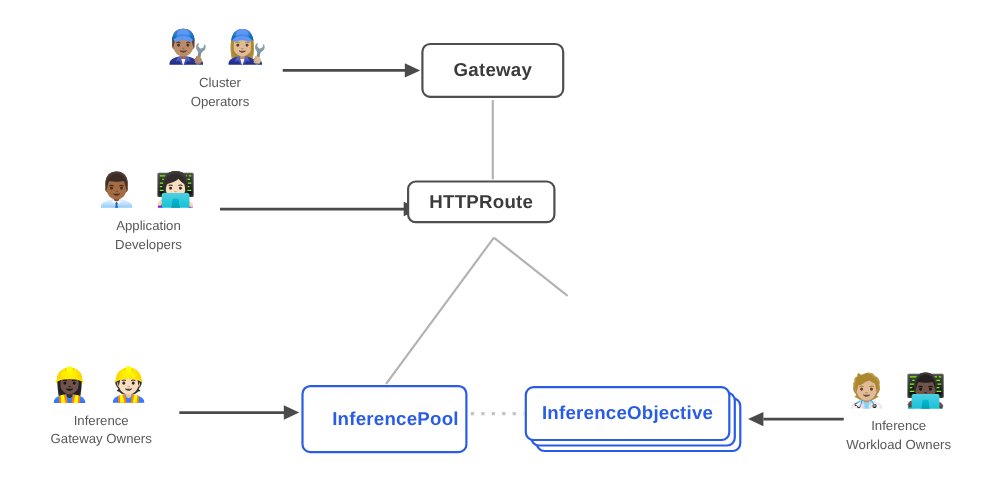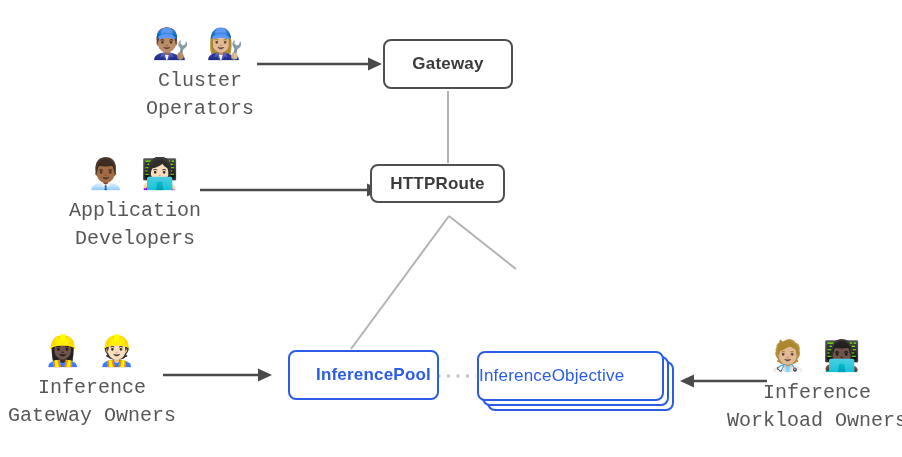--- a/index.html
+++ b/index.html
@@ -43,59 +43,59 @@
     justify-content: center;
     font-weight: bold;
     font-size: 17px;
     color: var(--node-text);
     letter-spacing: 0.2px;
   }
   .node.blue { border-color: var(--blue); color: var(--blue); }
   #node-gateway        { left: 383px; top: 39px;  width: 130px; height: 50px; }
   #node-httproute      { left: 370px; top: 164px; width: 135px; height: 39px; }
   #node-service        { left: 448px; top: 270px; width: 141px; height: 52px; }
-  #node-inference-pool { left: 288px; top: 350px; width: 151px; height: 50px; padding-left: 20px; }
+  #node-inference-pool { left: 274px; top: 350px; width: 151px; height: 62px; padding-left: 20px; }
   #stack-inference-objective { position: absolute; left: 477px; top: 351px; width: 199px; height: 63px; }
   .stack-layer {
     position: absolute;
     box-sizing: border-box;
     width: 187px;
     height: 50px;
     background: #ffffff;
     border: 2px solid var(--blue);
     border-radius: 8px;
   }
   .stack-layer.l3 { left: 10px; top: 10px; }
   .stack-layer.l2 { left: 5px;  top: 5px;  }
   .stack-layer.l1 {
     left: 0; top: 0;
     display: flex;
     align-items: center;
-    font-weight: normal;
+    justify-content: center;
+    font-weight: bold;
     font-size: 17px;
     color: var(--blue);
     letter-spacing: 0.2px;
   }
   .actor {
     position: absolute;
     text-align: center;
     transform: translateX(-50%);
     white-space: nowrap;
   }
   .actor .emojis {
     font-size: 30px;
     line-height: 1.2;
     letter-spacing: 4px;
   }
   .actor .actor-label {
     margin-top: 5px;
-    font-size: 20px;
+    font-size: 12px;
     line-height: 1.38;
     color: var(--actor-text);
-    font-family: Liberation Mono, monospace;
   }
   #actor-cluster-operators         { left: 200px; top: 26px;  }
   #actor-application-developers    { left: 135px; top: 156px; }
   #actor-inference-platform-owners { left: 92px;  top: 333px; }
   #actor-inference-workload-owners { left: 817px; top: 338px; }
 </style>
 </head>
 <body>
 
 <div class="diagram">

